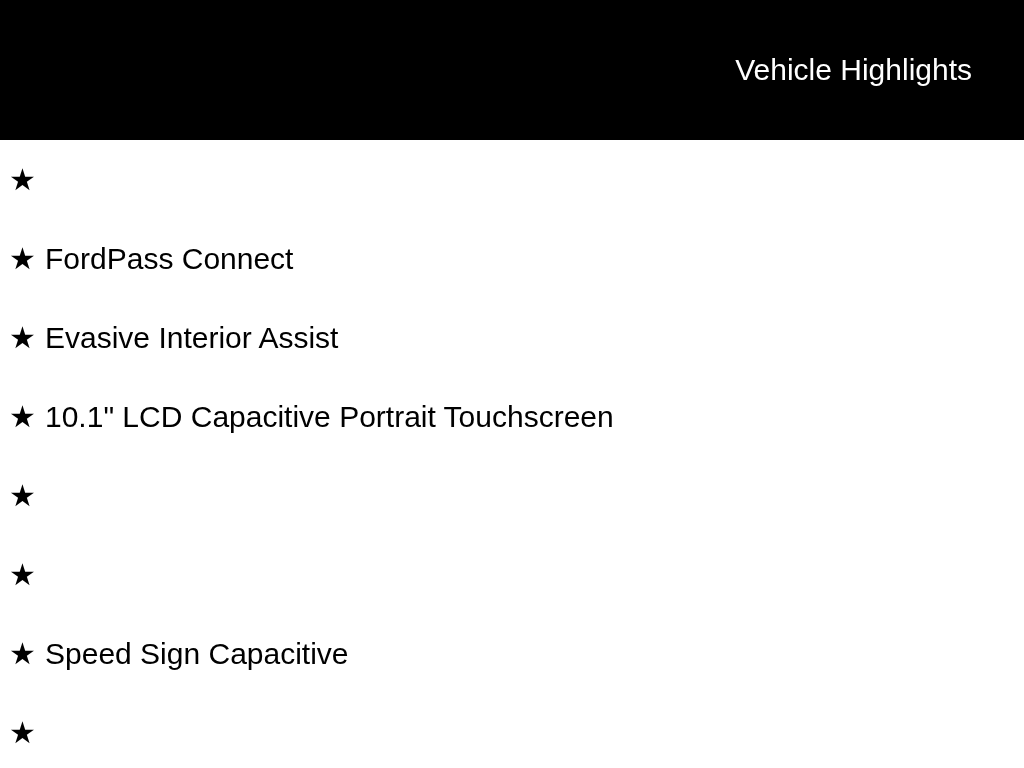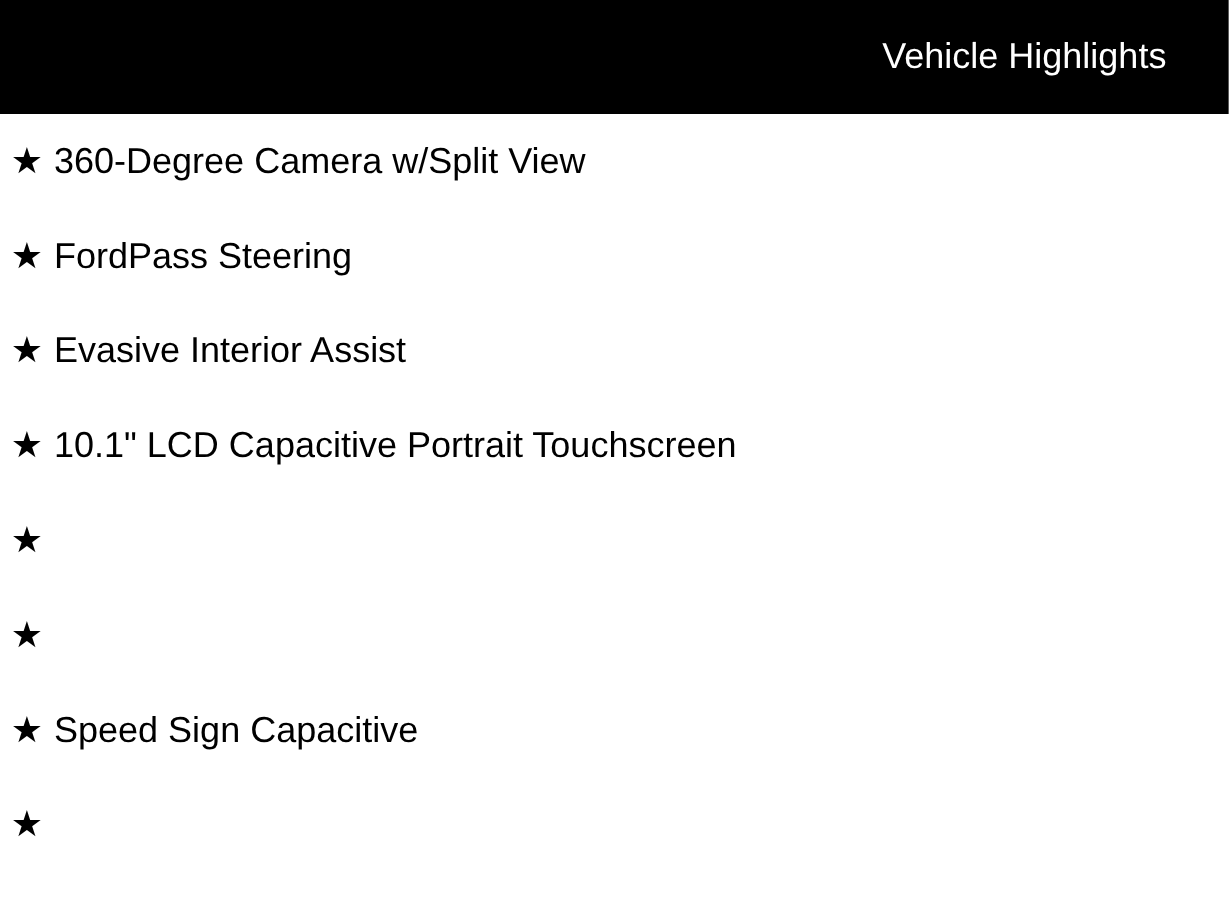--- a/index.html
+++ b/index.html
@@ -8,21 +8,21 @@
   }
   body {
     width: 1024px;
     height: 768px;
     background: #ffffff;
     font-family: "Liberation Sans", sans-serif;
     overflow: hidden;
   }
   .header {
     width: 1024px;
-    height: 95px;
+    height: 140px;
     background: #000000;
     box-sizing: border-box;
     display: flex;
     align-items: center;
     justify-content: flex-end;
     padding-right: 52px;
   }
   .header-title {
     color: #ffffff;
     font-size: 30px;
@@ -59,25 +59,24 @@
 </head>
 <body>
 
 <div class="header">
   <span class="header-title">Vehicle Highlights</span>
 </div>
 
 <ul class="highlights-list">
   <li class="highlight-item">
     <span class="star">★</span>
-    <span class="feature-label">360-Degree Camera w/Split View</span>
   </li>
   <li class="highlight-item">
     <span class="star">★</span>
-    <span class="feature-label">FordPass Steering</span>
+    <span class="feature-label">FordPass Connect</span>
   </li>
   <li class="highlight-item">
     <span class="star">★</span>
     <span class="feature-label">Evasive Interior Assist</span>
   </li>
   <li class="highlight-item">
     <span class="star">★</span>
     <span class="feature-label">10.1" LCD Capacitive Portrait Touchscreen</span>
   </li>
   <li class="highlight-item">

